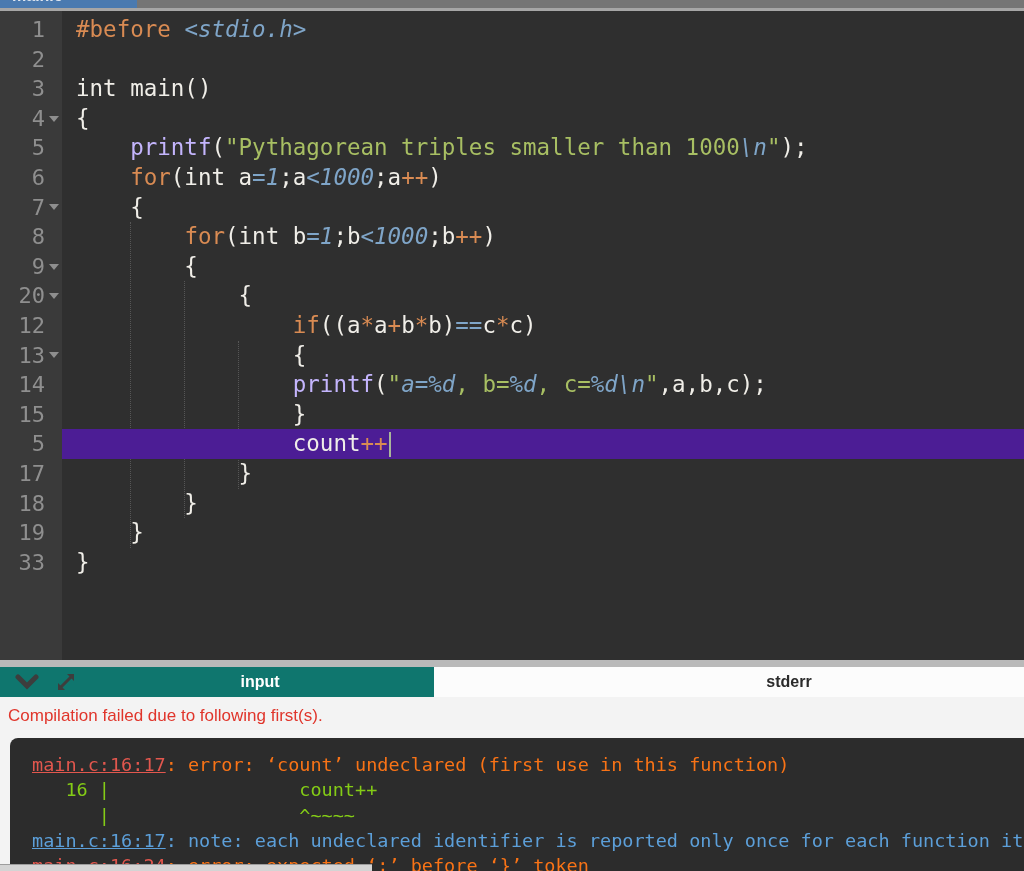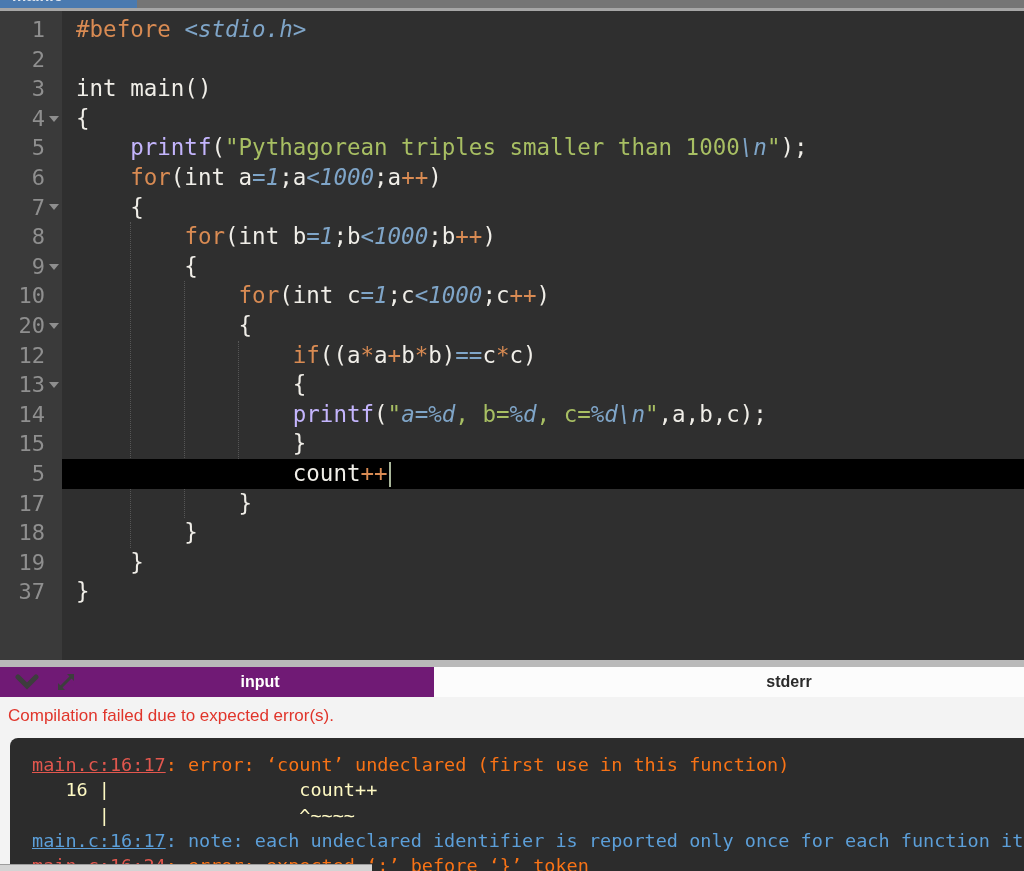--- a/index.html
+++ b/index.html
@@ -15,48 +15,48 @@
 
   
   #editor { position:absolute; top:11px; left:0; width:1024px; height:649px; background:#2f2f2f; overflow:hidden; }
   #gutter-bg { position:absolute; top:0; left:0; width:62px; height:649px; background:#3a3a3a; }
   #lines { position:absolute; top:4px; left:0; width:1024px; }
   .row { display:flex; height:29.6px; line-height:29.6px; font-size:22.5px; white-space:pre; }
   .gcell { width:62px; flex:0 0 62px; display:flex; justify-content:flex-end; align-items:center; color:#8f8f8f; font-size:22px; }
   .fold-box { width:17px; height:100%; display:flex; align-items:center; justify-content:center; }
   .fold-arrow { width:0; height:0; border-left:5px solid transparent; border-right:5px solid transparent; border-top:6px solid #8e8e8e; }
   .code { flex:1; padding-left:14px; white-space:pre; }
-  .row.active .code { background:#000000; }
+  .row.active .code { background:#4c1d95; }
   .p { color:#f0eee8; }
   .k { color:#d98b53; }
   .n { color:#7fa5c8;font-style:italic; }
   .s { color:#a8bf63; }
   .f { color:#c4b5fd; }
   .cursor { display:inline-block; width:2px; height:25px; background:#a9b69a; vertical-align:middle; margin-left:1px; }
   .guide { position:absolute; width:0; border-left:1px dotted #565656; }
   #guide-1 { left:130px; top:211px; height:326px; }
   #guide-2 { left:184px; top:270px; height:237px; }
   #guide-3 { left:238px; top:330px; height:148px; }
 
   
   .splitter { position:absolute; top:660px; left:0; width:1024px; height:7px; background:#b9b9b9; }
-  .tabbar { position:absolute; top:667px; left:0; width:1024px; height:30px; background:#701a75; }
+  .tabbar { position:absolute; top:667px; left:0; width:1024px; height:30px; background:#0f766e; }
   .panel-icons { position:absolute; left:0; top:0; width:86px; height:30px; display:flex; align-items:center; }
   .icon-btn { margin-left:14px; display:flex; align-items:center; }
   .tab-input { position:absolute; left:86px; top:0; width:348px; height:30px; text-align:center; line-height:30px;
                color:#ffffff; font-family:"Liberation Sans", sans-serif; font-weight:bold; font-size:16px; }
   .tab-stderr { position:absolute; left:434px; top:0; width:710px; height:30px; background:#fcfcfc; text-align:center;
                 line-height:30px; color:#2b2b2b; font-family:"Liberation Sans", sans-serif; font-weight:bold; font-size:16px; }
 
   
   .status { position:absolute; top:706px; left:8px; color:#e0352b; font-family:"Liberation Sans", sans-serif; font-size:17px; }
   #console { position:absolute; top:738px; left:10px; width:1030px; height:170px; background:#2c2c2c; border-radius:8px;
              padding:14px 0 0 22px; overflow:hidden; }
   .cline { font-size:18.5px; line-height:25.3px; white-space:pre; }
-  .cw { color:#fef9c3; }
+  .cw { color:#84cc16; }
   .cr { color:#f97316; }
   .cb { color:#5c9fd9; }
   .lr { color:#e2574e; text-decoration:underline; }
   .lb { color:#5c9fd9; text-decoration:underline; }
   .hscroll { position:absolute; left:0; bottom:0; width:372px; height:7px; background:#d4d4d4; border-top:1px solid #9d9d9d; }
 </style>
 </head>
 <body>
 
 <div class="topbar">
@@ -74,31 +74,30 @@
   <div id="lines">
       <div class="row"><div class="gcell"><span>1</span><span class="fold-box"></span></div><div class="code"><span class="k">#before </span><span class="n">&lt;stdio.h&gt;</span></div></div>
       <div class="row"><div class="gcell"><span>2</span><span class="fold-box"></span></div><div class="code"></div></div>
       <div class="row"><div class="gcell"><span>3</span><span class="fold-box"></span></div><div class="code"><span class="p">int main()</span></div></div>
       <div class="row"><div class="gcell"><span>4</span><span class="fold-box"><span class="fold-arrow"></span></span></div><div class="code"><span class="p">{</span></div></div>
       <div class="row"><div class="gcell"><span>5</span><span class="fold-box"></span></div><div class="code"><span class="p">    </span><span class="f">printf</span><span class="p">(</span><span class="s">"Pythagorean triples smaller than 1000</span><span class="n">\n</span><span class="s">"</span><span class="p">);</span></div></div>
       <div class="row"><div class="gcell"><span>6</span><span class="fold-box"></span></div><div class="code"><span class="p">    </span><span class="k">for</span><span class="p">(int a</span><span class="n">=1</span><span class="p">;a</span><span class="n">&lt;1000</span><span class="p">;a</span><span class="k">++</span><span class="p">)</span></div></div>
       <div class="row"><div class="gcell"><span>7</span><span class="fold-box"><span class="fold-arrow"></span></span></div><div class="code"><span class="p">    {</span></div></div>
       <div class="row"><div class="gcell"><span>8</span><span class="fold-box"></span></div><div class="code"><span class="p">        </span><span class="k">for</span><span class="p">(int b</span><span class="n">=1</span><span class="p">;b</span><span class="n">&lt;1000</span><span class="p">;b</span><span class="k">++</span><span class="p">)</span></div></div>
       <div class="row"><div class="gcell"><span>9</span><span class="fold-box"><span class="fold-arrow"></span></span></div><div class="code"><span class="p">        {</span></div></div>
-      <div class="row"><div class="gcell"><span>10</span><span class="fold-box"></span></div><div class="code"><span class="p">            </span><span class="k">for</span><span class="p">(int c</span><span class="n">=1</span><span class="p">;c</span><span class="n">&lt;1000</span><span class="p">;c</span><span class="k">++</span><span class="p">)</span></div></div>
       <div class="row"><div class="gcell"><span>20</span><span class="fold-box"><span class="fold-arrow"></span></span></div><div class="code"><span class="p">            {</span></div></div>
       <div class="row"><div class="gcell"><span>12</span><span class="fold-box"></span></div><div class="code"><span class="p">                </span><span class="k">if</span><span class="p">((a</span><span class="k">*</span><span class="p">a</span><span class="k">+</span><span class="p">b</span><span class="k">*</span><span class="p">b)</span><span class="n">==</span><span class="p">c</span><span class="k">*</span><span class="p">c)</span></div></div>
       <div class="row"><div class="gcell"><span>13</span><span class="fold-box"><span class="fold-arrow"></span></span></div><div class="code"><span class="p">                {</span></div></div>
       <div class="row"><div class="gcell"><span>14</span><span class="fold-box"></span></div><div class="code"><span class="p">                </span><span class="f">printf</span><span class="p">(</span><span class="s">"</span><span class="n">a=%d</span><span class="s">, </span><span class="s">b=</span><span class="n">%d</span><span class="s">, </span><span class="s">c=</span><span class="n">%d\n</span><span class="s">"</span><span class="p">,a,b,c);</span></div></div>
       <div class="row"><div class="gcell"><span>15</span><span class="fold-box"></span></div><div class="code"><span class="p">                }</span></div></div>
       <div class="row active"><div class="gcell"><span>5</span><span class="fold-box"></span></div><div class="code"><span class="p">                count</span><span class="k">++</span><span class="cursor"></span></div></div>
       <div class="row"><div class="gcell"><span>17</span><span class="fold-box"></span></div><div class="code"><span class="p">            }</span></div></div>
       <div class="row"><div class="gcell"><span>18</span><span class="fold-box"></span></div><div class="code"><span class="p">        }</span></div></div>
       <div class="row"><div class="gcell"><span>19</span><span class="fold-box"></span></div><div class="code"><span class="p">    }</span></div></div>
-      <div class="row"><div class="gcell"><span>37</span><span class="fold-box"></span></div><div class="code"><span class="p">}</span></div></div>
+      <div class="row"><div class="gcell"><span>33</span><span class="fold-box"></span></div><div class="code"><span class="p">}</span></div></div>
     </div>
 </div>
 
 <div class="splitter"></div>
 
 <div class="tabbar">
   <div class="panel-icons">
     <span class="icon-btn">
       <svg width="26" height="16" viewBox="0 0 26 16">
           <path d="M4 3 L13 12 L22 3" stroke="#3d3d3d" stroke-width="5" fill="none" stroke-linecap="round"></path>
@@ -109,21 +108,21 @@
         <path d="M6 18 L18 6" stroke="#3d3d3d" stroke-width="3"></path>
         <polygon points="20,4 20,11 13,4" fill="#3d3d3d"></polygon>
         <polygon points="4,20 4,13 11,20" fill="#3d3d3d"></polygon>
       </svg>
     </span>
   </div>
   <div class="tab-input">input</div>
   <div class="tab-stderr">stderr</div>
 </div>
 
-<div class="status">Compilation failed due to expected error(s).</div>
+<div class="status">Compilation failed due to following first(s).</div>
 <div id="console">
     <div class="cline"><span class="lr">main.c:16:17</span><span class="cr">: error: ‘count’ undeclared (first use in this function)</span></div>
     <div class="cline"><span class="cw">   16 |                 count++</span></div>
     <div class="cline"><span class="cw">      |                 ^~~~~</span></div>
     <div class="cline"><span class="lb">main.c:16:17</span><span class="cb">: note: each undeclared identifier is reported only once for each function it a</span></div>
     <div class="cline"><span class="lr">main.c:16:24</span><span class="cr">: error: expected ‘;’ before ‘}’ token</span></div>
   </div>
 <div class="hscroll"></div>
 
 </body></html>

